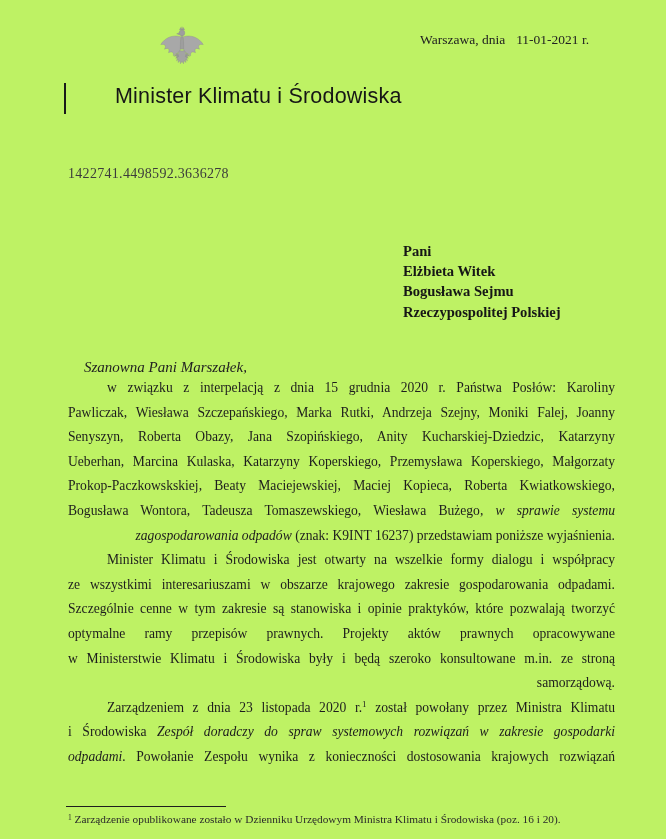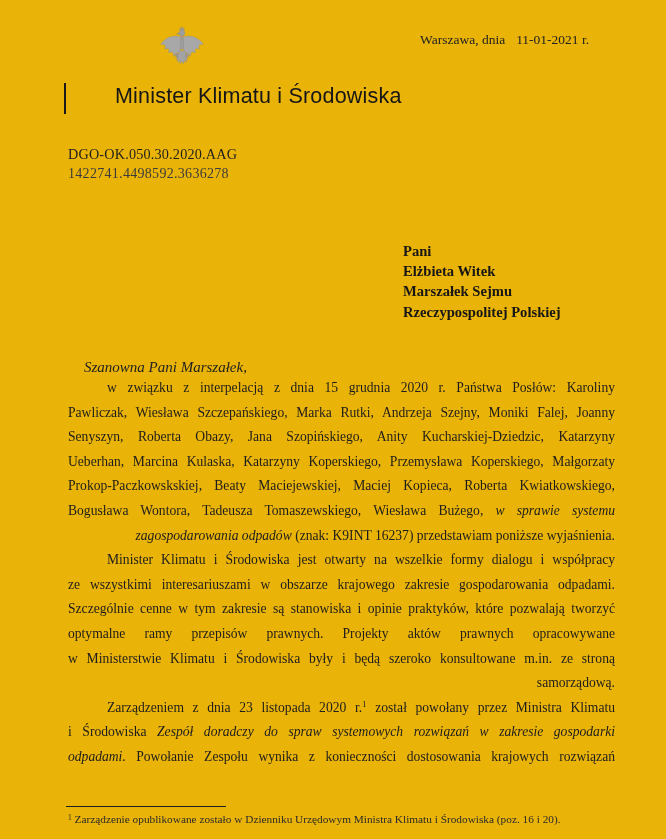--- a/index.html
+++ b/index.html
@@ -1,17 +1,17 @@
 <!DOCTYPE html>
 <html><head>
 <meta charset="utf-8">
 <style>
   html,body{margin:0;padding:0;background:#e8e8e8;}
   .page{
-    position:relative;width:666px;height:839px;background:#eab308;
+    position:relative;width:666px;height:839px;background:#bef264;
     font-family:"Liberation Serif","DejaVu Serif",serif;color:#1c1c1c;
     overflow:hidden;margin:0 auto;
   }
   .dateline{
     position:absolute;top:32px;left:420px;font-size:13.5px;color:#222;
     white-space:nowrap;
   }
   .dateline .date{margin-left:11px;}
   .eagle{position:absolute;left:156px;top:25px;width:52px;height:60px;}
   .title{
@@ -65,27 +65,26 @@
       <path d="M31.6 14 C41 11.5 50.5 15 55.5 23.5 C50.5 22.6 48.5 24.4 51 29 C46.5 26.8 44.5 28.6 46.2 33.2 C42 31.2 39.8 32.6 40.4 36.8 C37.6 34.4 34 33 32.2 31.6 Z" fill="#a8a8a8"></path>
       <path d="M26.5 31 L33.5 31 L36.5 43 L34.2 41.2 L34.8 45 L32.4 42.8 L31.9 46.5 L30 43.8 L28.1 46.5 L27.6 42.8 L25.2 45 L25.8 41.2 L23.5 43 Z" fill="#a3a3a3"></path>
       <path d="M24.5 33.5 L20.5 37.5 L24 37 L22.5 40 L26 38 Z" fill="#979797"></path>
       <path d="M35.5 33.5 L39.5 37.5 L36 37 L37.5 40 L34 38 Z" fill="#979797"></path>
     </g>
   </svg>
 
   <div class="cursor-bar"></div>
   <div class="title">Minister Klimatu i Środowiska</div>
 
-  <div class="ref">DGO-OK.050.30.2020.AAG</div>
   <div class="docid">1422741.4498592.3636278</div>
 
   <div class="recipient">
     <div>Pani</div>
     <div>Elżbieta Witek</div>
-    <div>Marszałek Sejmu</div>
+    <div>Bogusława Sejmu</div>
     <div>Rzeczypospolitej Polskiej</div>
   </div>
 
   <div class="salutation">Szanowna Pani Marszałek,</div>
 
   <div class="letter-body">
       <div class="para">
         <div class="line just indent"><span>w związku z interpelacją z dnia 15 grudnia 2020 r. Państwa Posłów: Karoliny</span></div>
         <div class="line just"><span>Pawliczak, Wiesława Szczepańskiego, Marka Rutki, Andrzeja Szejny, Moniki Falej, Joanny</span></div>
         <div class="line just"><span>Senyszyn, Roberta Obazy, Jana Szopińskiego, Anity Kucharskiej-Dziedzic, Katarzyny</span></div>

